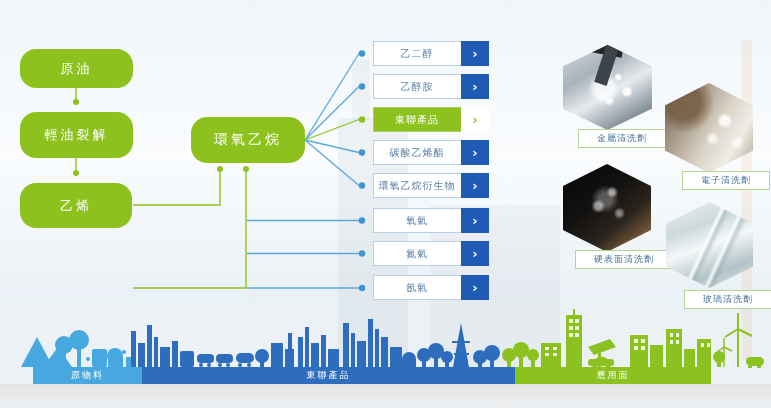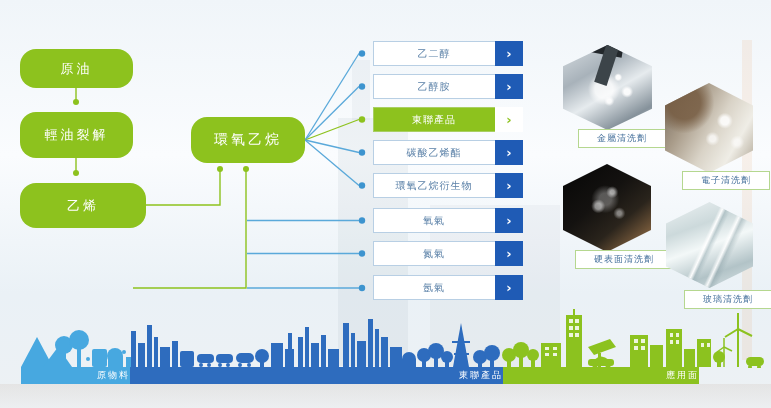--- a/index.html
+++ b/index.html
@@ -11,21 +11,21 @@
   .wm{position:absolute;pointer-events:none;}
   svg{position:absolute;left:0;top:0;}
   
   .gbox{
     position:absolute;background:#8dc21e;color:#fff;
     display:flex;align-items:center;justify-content:center;
     letter-spacing:3px;font-size:13px;border-radius:16px;
   }
   
   .prow{
-    position:absolute;left:373px;width:150px;height:25px;box-sizing:border-box;
+    position:absolute;left:373px;width:116px;height:25px;box-sizing:border-box;
     background:#fff;border:1px solid #b8cfe4;padding-left:20px;
   }
   .plabel{
     position:absolute;left:0;right:28px;top:0;bottom:0;
     display:flex;align-items:center;justify-content:center;
     font-size:10px;color:#5b81a8;letter-spacing:1px;white-space:nowrap;
   }
   .parrow{
     position:absolute;right:-1px;top:-1px;bottom:-1px;width:28px;
     background:#1f5bb5;color:#fff;display:flex;align-items:center;justify-content:center;
@@ -64,22 +64,22 @@
     linear-gradient(115deg, transparent 44%, rgba(255,255,255,.95) 47%, rgba(150,172,178,.5) 50%, transparent 54%),
     linear-gradient(115deg, transparent 60%, rgba(255,255,255,.85) 63%, rgba(140,162,168,.45) 66%, transparent 71%),
     linear-gradient(160deg,#eef3f4 0%,#ccd9db 30%,#f3f8f8 50%,#b2c3c7 76%,#dde7e9 100%);}
   .hexlabel{
     position:absolute;background:#fff;border:1px solid #b5d78f;color:#46719c;
     font-size:9px;letter-spacing:1px;padding:2px 18px;white-space:nowrap;
   }
   
   .band{
     position:absolute;top:367px;height:17px;
-    display:flex;align-items:center;justify-content:flex-end;
-    color:#fff;font-size:9px;letter-spacing:2px;
+    display:flex;align-items:center;justify-content:center;
+    color:#fff;font-size:9px;letter-spacing:2px;margin-left:12px;
   }
   .band-raw{left:21px;width:109px;background:#47a8e0;}
   .band-products{left:130px;width:373px;background:#2e6cbe;}
   .band-apps{left:503px;width:196px;background:#8cc21f;}
 </style>
 </head>
 <body>
 
 <div class="canvas">
 
@@ -121,21 +121,21 @@
         <circle cx="362" cy="185.5" r="3.2" fill="#3d94cf"></circle>
     </g>
   </svg>
 
   <div class="gbox" style="left:20px;top:49px;width:113px;height:39px">
     <span>原油</span>
   </div>
   <div class="gbox" style="left:20px;top:112px;width:113px;height:46px">
     <span>輕油裂解</span>
   </div>
-  <div class="gbox" style="left:20px;top:183px;width:126px;height:45px">
+  <div class="gbox" style="left:20px;top:183px;width:112px;height:45px">
     <span>乙烯</span>
   </div>
 
   <div class="gbox" style="left:191px;top:117px;width:114px;height:46px;font-size:14px">
     <span>環氧乙烷</span>
   </div>
 
   <div class="prow" style="top:41px">
     <span class="plabel">乙二醇</span>
     <span class="parrow">›</span>

